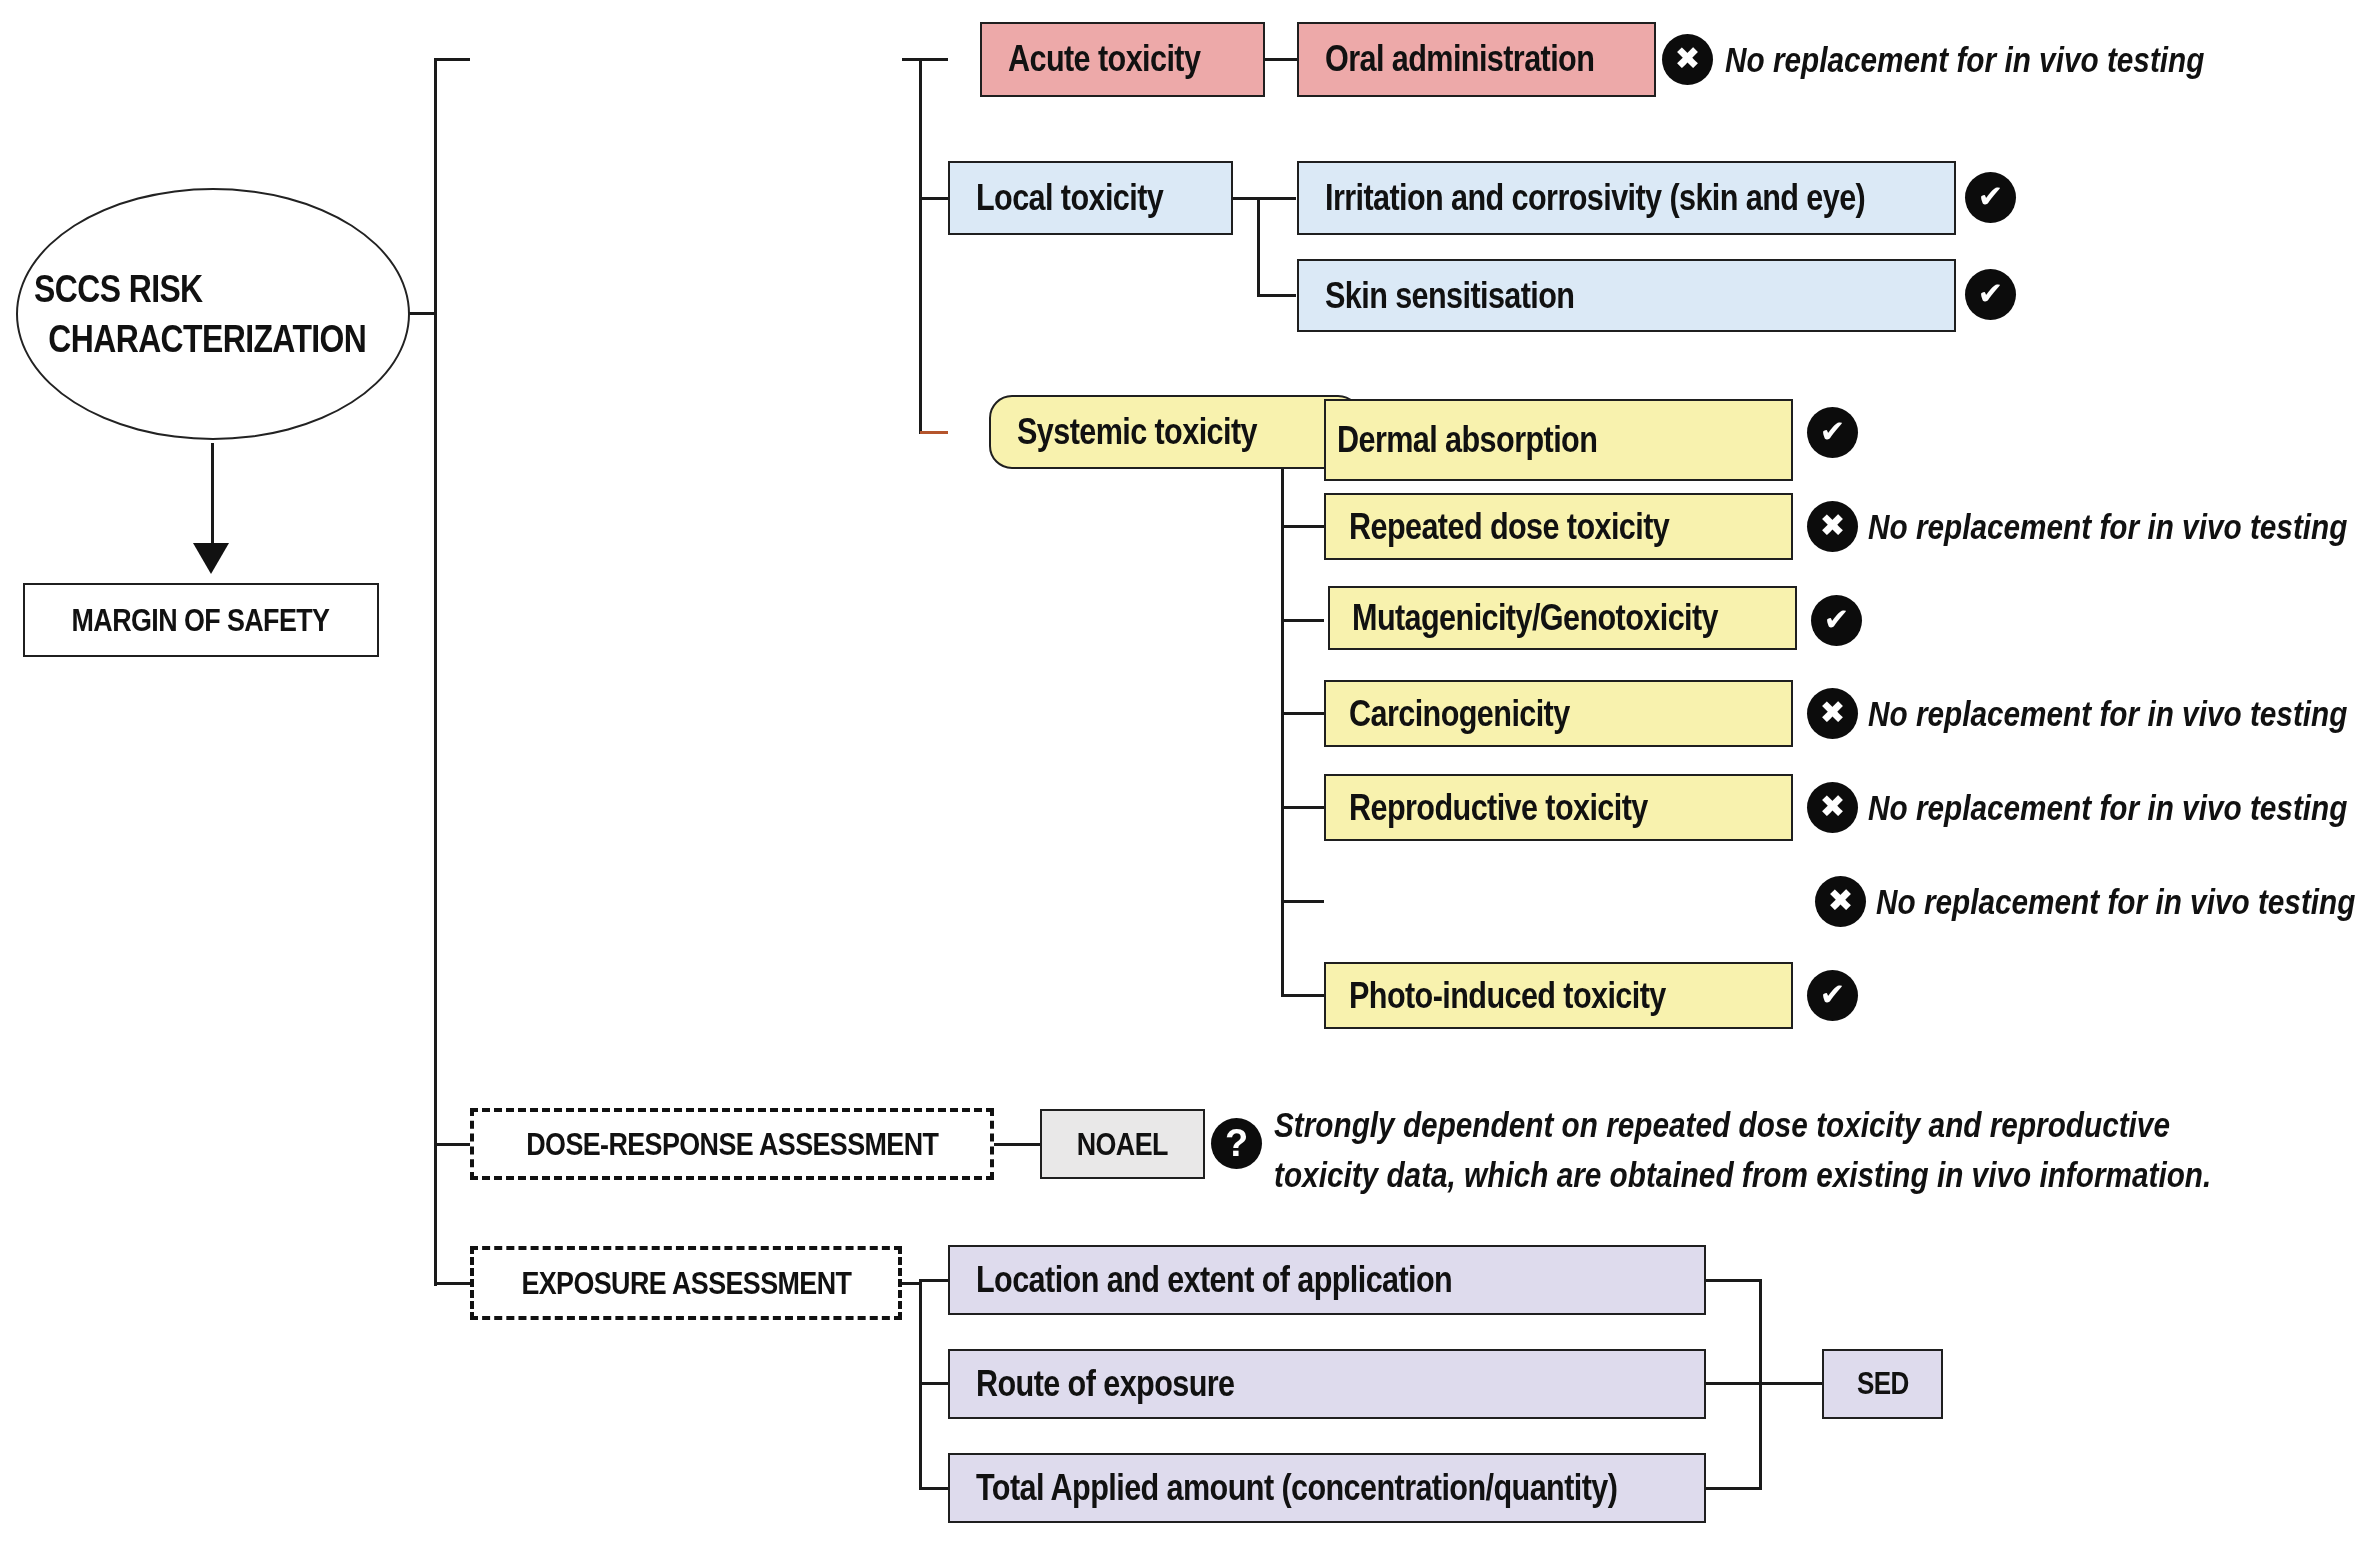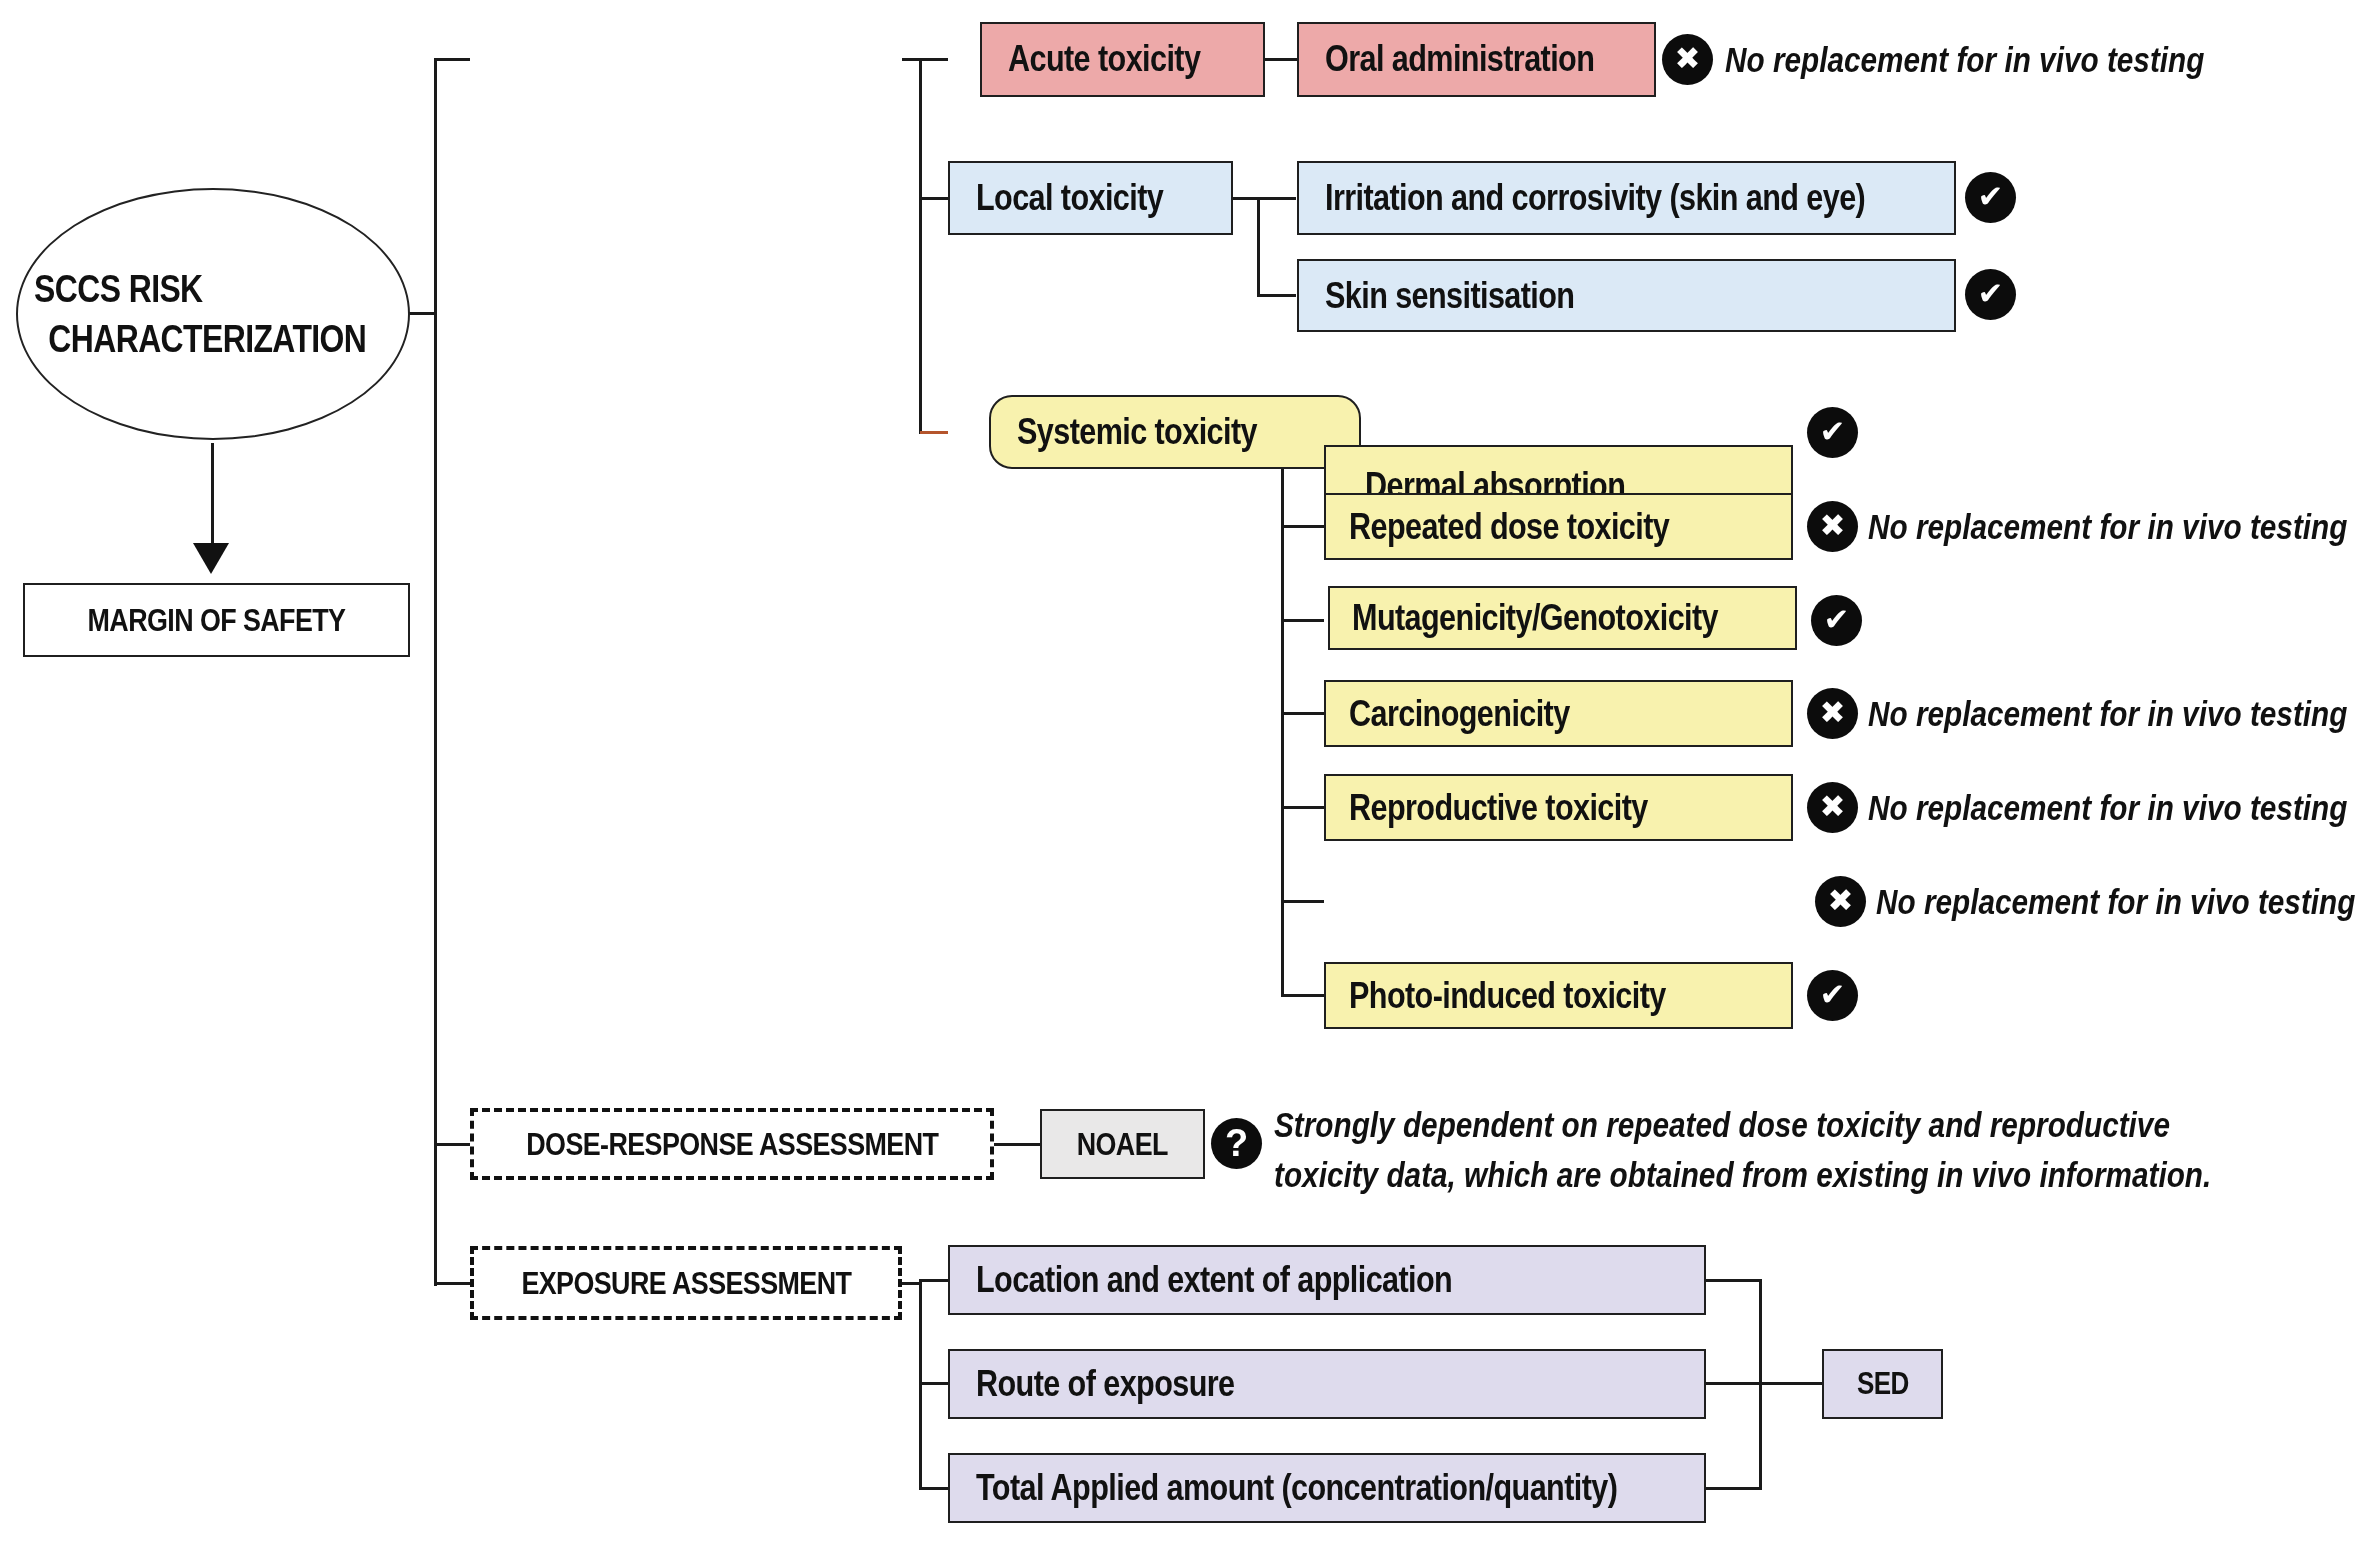--- a/index.html
+++ b/index.html
@@ -93,21 +93,21 @@
   <div class="hl" style="left:1760px;top:1382px;width:62px;"></div>
 
   <div class="vl" style="left:211px;top:443px;height:104px;"></div>
   <div class="arrowhead"></div>
 
   <div class="ellipse">
     <div class="clbl">SCCS RISK</div>
     <div class="clbl">CHARACTERIZATION</div>
   </div>
 
-  <div class="box ctrbox" style="left:23px;top:583px;width:387px;height:74px;border-width:2px;background:#fff;">
+  <div class="box ctrbox" style="left:23px;top:583px;width:356px;height:74px;border-width:2px;background:#fff;">
     <span class="clbl" style="font-weight:600;">MARGIN OF SAFETY</span>
   </div>
 
   <div class="dash" style="left:470px;top:1246px;width:432px;height:74px;">
     <span class="clbl">EXPOSURE ASSESSMENT</span>
   </div>
   <div class="dash" style="left:470px;top:1108px;width:524px;height:72px;">
     <span class="clbl">DOSE-RESPONSE ASSESSMENT</span>
   </div>
 
@@ -137,21 +137,21 @@
     <span class="lbl">Skin sensitisation</span>
   </div>
   <div class="ic" style="left:1965px;top:269px;">
     <span>✔</span>
   </div>
 
   <div class="box y" style="left:989px;top:395px;width:372px;height:74px;border-radius:23px;">
     <span class="lbl">Systemic toxicity</span>
   </div>
 
-  <div class="box y" style="left:1324px;top:399px;width:469px;height:82px;padding-left:39px;margin-top:46px;">
+  <div class="box y" style="left:1324px;top:399px;width:469px;height:82px;padding-left:11px;">
     <span class="lbl">Dermal absorption</span>
   </div>
   <div class="ic" style="left:1807px;top:407px;">
     <span>✔</span>
   </div>
 
   <div class="box y" style="left:1324px;top:493px;width:469px;height:67px;padding-left:23px;">
     <span class="lbl">Repeated dose toxicity</span>
   </div>
   <div class="ic" style="left:1807px;top:501px;">

